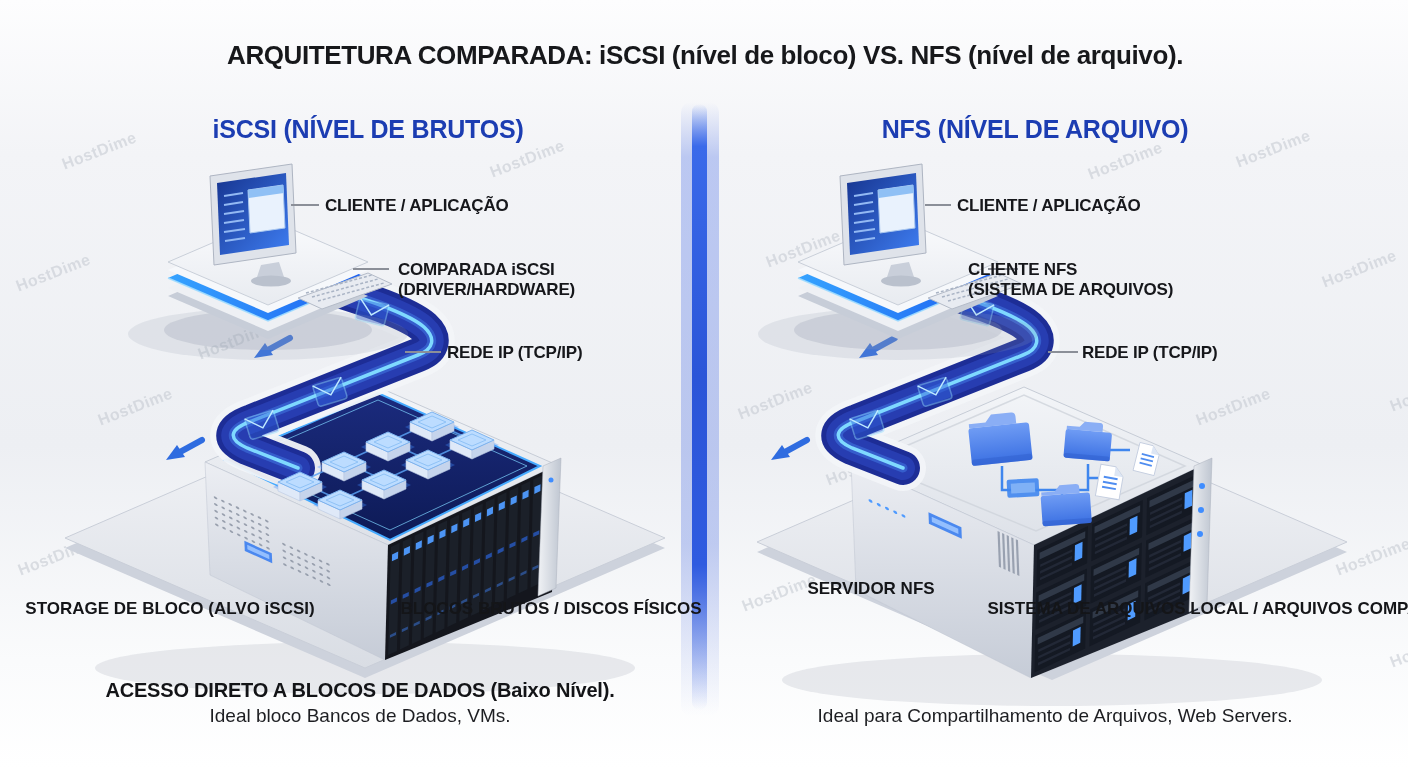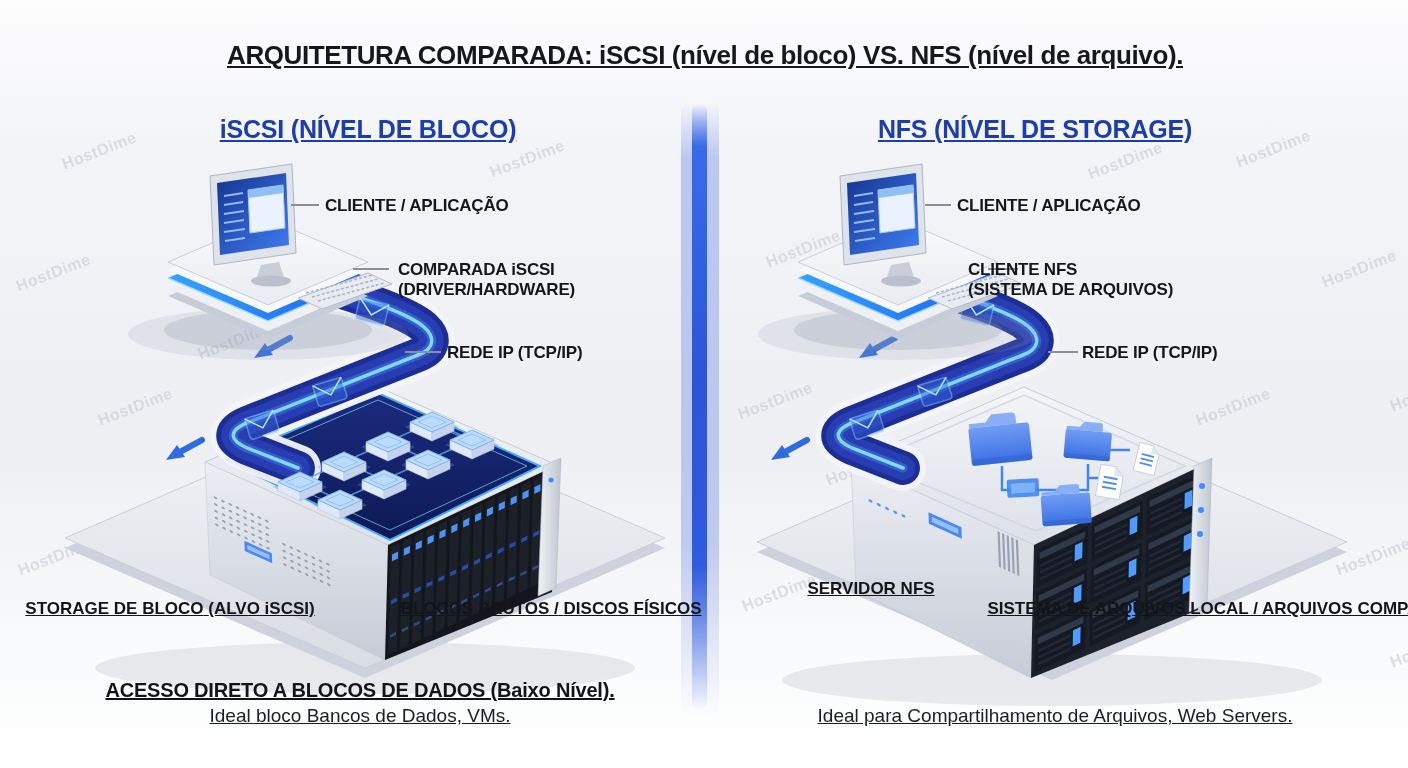--- a/index.html
+++ b/index.html
@@ -13,21 +13,21 @@
   .art { position:absolute; left:0; top:0; z-index:1; }
   .divider-glow { position:absolute; left:681px; top:102px; width:38px; height:614px; z-index:1;
     background:linear-gradient(180deg, rgba(128,152,232,0) 0%, rgba(132,156,236,.5) 9%, rgba(126,150,232,.45) 72%, rgba(126,150,232,0) 100%);
     border-radius:10px; }
   .divider-core { position:absolute; left:692px; top:104px; width:15px; height:606px; z-index:1;
     background:linear-gradient(180deg, rgba(48,100,232,0) 0%, #3a6aea 7%, #2b55d8 45%, #2f5be0 76%, rgba(46,90,223,0) 100%);
     border-radius:8px; }
   .lbl { position:absolute; z-index:2; color:#16171b; font-weight:bold; font-size:17px;
          letter-spacing:-0.2px; line-height:20px; white-space:nowrap; }
   .lbl span { display:block; }
-  .center { transform:translateX(-50%); text-align:center;text-decoration:underline; }
+  .center { transform:translateX(-50%); text-align:center; }
   .line { position:absolute; z-index:2; height:2px; background:#8b8f98; }
   .main-title { position:absolute; z-index:2; font-weight:bold; font-size:26px; letter-spacing:-0.4px;
                 color:#17181b; white-space:nowrap; }
   .col-heading { position:absolute; z-index:2; font-weight:bold; font-size:25px; letter-spacing:-0.2px;
                  color:#1c3db2; white-space:nowrap; }
   .cap-lbl { position:absolute; z-index:2; color:#141518; font-weight:bold; font-size:17px;
              line-height:22px; white-space:nowrap; }
   .footer-bold { position:absolute; z-index:2; color:#131417; font-weight:bold; font-size:20px;
                  letter-spacing:-0.2px; white-space:nowrap; }
   .footer-reg { position:absolute; z-index:2; color:#1d1e22; font-weight:normal; font-size:19px;
@@ -473,22 +473,22 @@
       <use href="#doc" transform="translate(1147,459) rotate(14) scale(0.9)"></use>
       <use href="#client" x="630"></use>
     </g>
   </svg>
 
   <div class="divider-glow"></div>
   <div class="divider-core"></div>
 
   <div class="main-title center" style="left:705px;top:40px">ARQUITETURA COMPARADA: iSCSI (nível de bloco) VS. NFS (nível de arquivo).</div>
 
-  <div class="col-heading center" style="left:368px;top:115px">iSCSI (NÍVEL DE BLOCO)</div>
-  <div class="col-heading center" style="left:1035px;top:115px">NFS (NÍVEL DE STORAGE)</div>
+  <div class="col-heading center" style="left:368px;top:115px">iSCSI (NÍVEL DE BRUTOS)</div>
+  <div class="col-heading center" style="left:1035px;top:115px">NFS (NÍVEL DE ARQUIVO)</div>
 
   <div class="line" style="left:291px;top:204px;width:28px"></div>
   <div class="lbl" style="left:325px;top:196px">CLIENTE / APLICAÇÃO</div>
 
   <div class="line" style="left:353px;top:268px;width:36px"></div>
   <div class="lbl" style="left:398px;top:260px">
     <span>COMPARADA iSCSI</span>
     <span>(DRIVER/HARDWARE)</span>
   </div>
 

